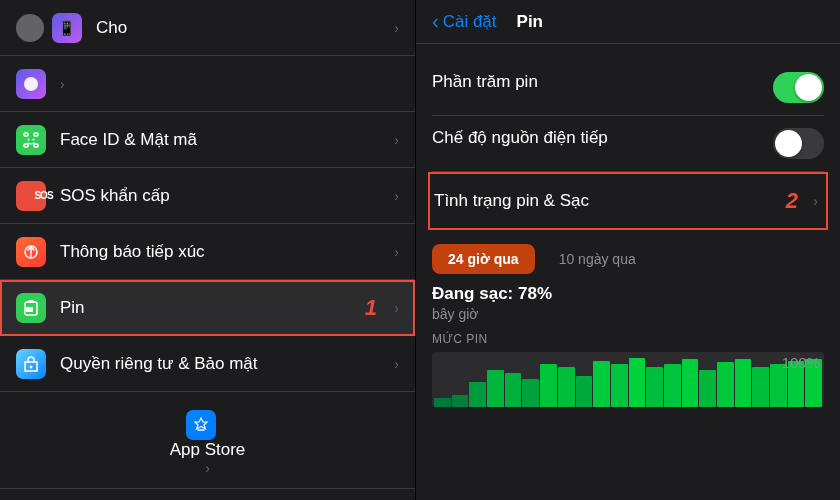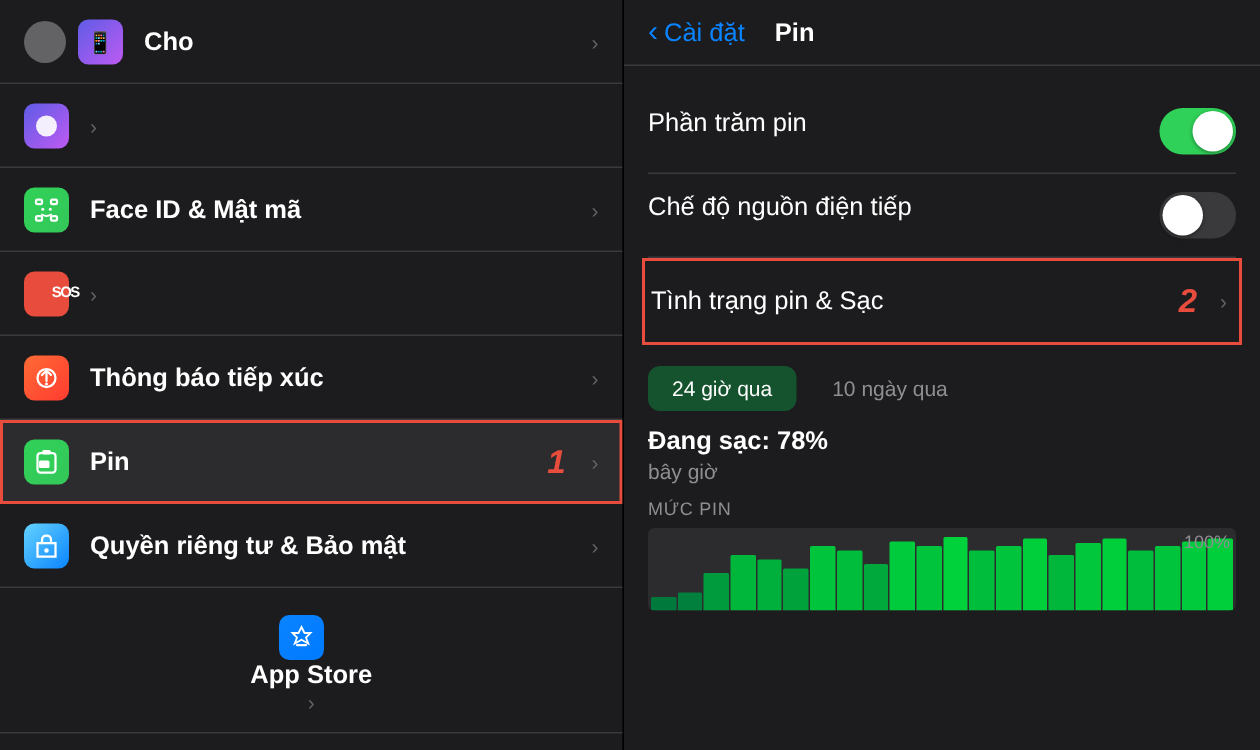--- a/index.html
+++ b/index.html
@@ -40,21 +40,20 @@
       justify-content: center;
       margin-right: 14px;
       flex-shrink: 0;
       font-size: 17px;
     }
 
     .settings-item .item-label {
       font-size: 17px;
       color: #fff;
       flex: 1;
-      font-weight: bold;
     }
 
     .settings-item .chevron {
       color: #636366;
       font-size: 14px;
     }
 
     .settings-item .scroll-indicator {
       width: 28px;
       height: 28px;
@@ -225,22 +224,23 @@
     }
 
     .time-tab {
       padding: 7px 16px;
       border-radius: 8px;
       font-size: 14px;
       cursor: pointer;
     }
 
     .time-tab-active {
-      background: #14532d;
-      color: #fff;
+      background: #c2410c;
+      color: #fff;
+      font-weight: bold;
     }
 
     .time-tab-inactive {
       background: transparent;
       color: #8e8e93;
     }
 
     .charging-text {
       font-size: 17px;
       font-weight: 600;
@@ -284,21 +284,21 @@
       flex: 1;
       background: #30d158;
       border-radius: 1px 1px 0 0;
       min-height: 4px;
     }
 
     .chart-100-label {
       position: absolute;
       right: 4px;
       top: 2px;
-      font-size: 12px;
+      font-size: 15px;
       color: #8e8e93;
     }
   </style>
 </head>
 <body>
 
 <div class="left-panel">
 
   <div class="settings-item">
     <div class="scroll-indicator"></div>
@@ -327,20 +327,21 @@
         <circle cx="11.5" cy="8.5" r="1" fill="white"></circle>
         <path d="M6 12 Q9 14 12 12" stroke="white" stroke-width="1.2" fill="none" stroke-linecap="round"></path>
       </svg>
     </div>
     <span class="item-label">Face ID &amp; Mật mã</span>
     <span class="chevron">›</span>
   </div>
 
   <div class="settings-item">
     <div class="icon-wrap ic-sos" style="background:#e74c3c; color:#fff; font-size:10px; font-weight:bold; letter-spacing:-1px;">SOS</div>
+    <span class="item-label">SOS khẩn cấp</span>
     <span class="chevron">›</span>
   </div>
 
   <div class="settings-item">
     <div class="icon-wrap" style="background:linear-gradient(135deg,#ff6b35,#ff3b30); color:#fff; font-size:16px;">
       <svg width="18" height="18" viewBox="0 0 18 18" fill="none">
         <circle cx="9" cy="9" r="6" stroke="white" stroke-width="1.5" fill="none"></circle>
         <path d="M6 7 L9 4 L12 7" stroke="white" stroke-width="1.5" fill="none" stroke-linecap="round"></path>
         <path d="M9 4 L9 11" stroke="white" stroke-width="1.5" stroke-linecap="round"></path>
         <circle cx="9" cy="13" r="1" fill="white"></circle>

